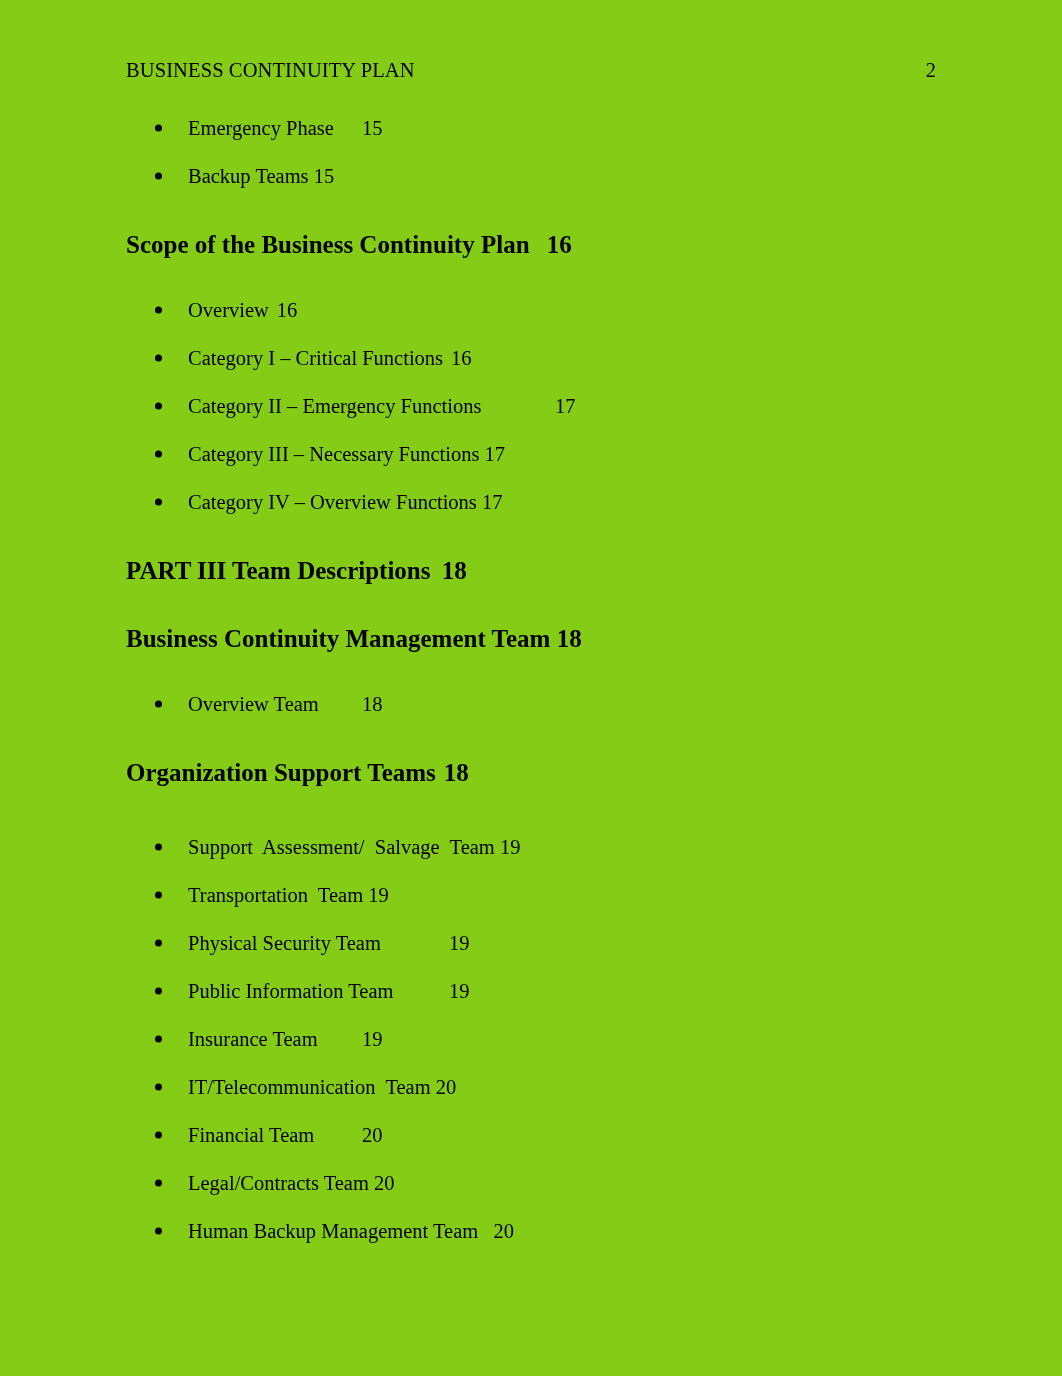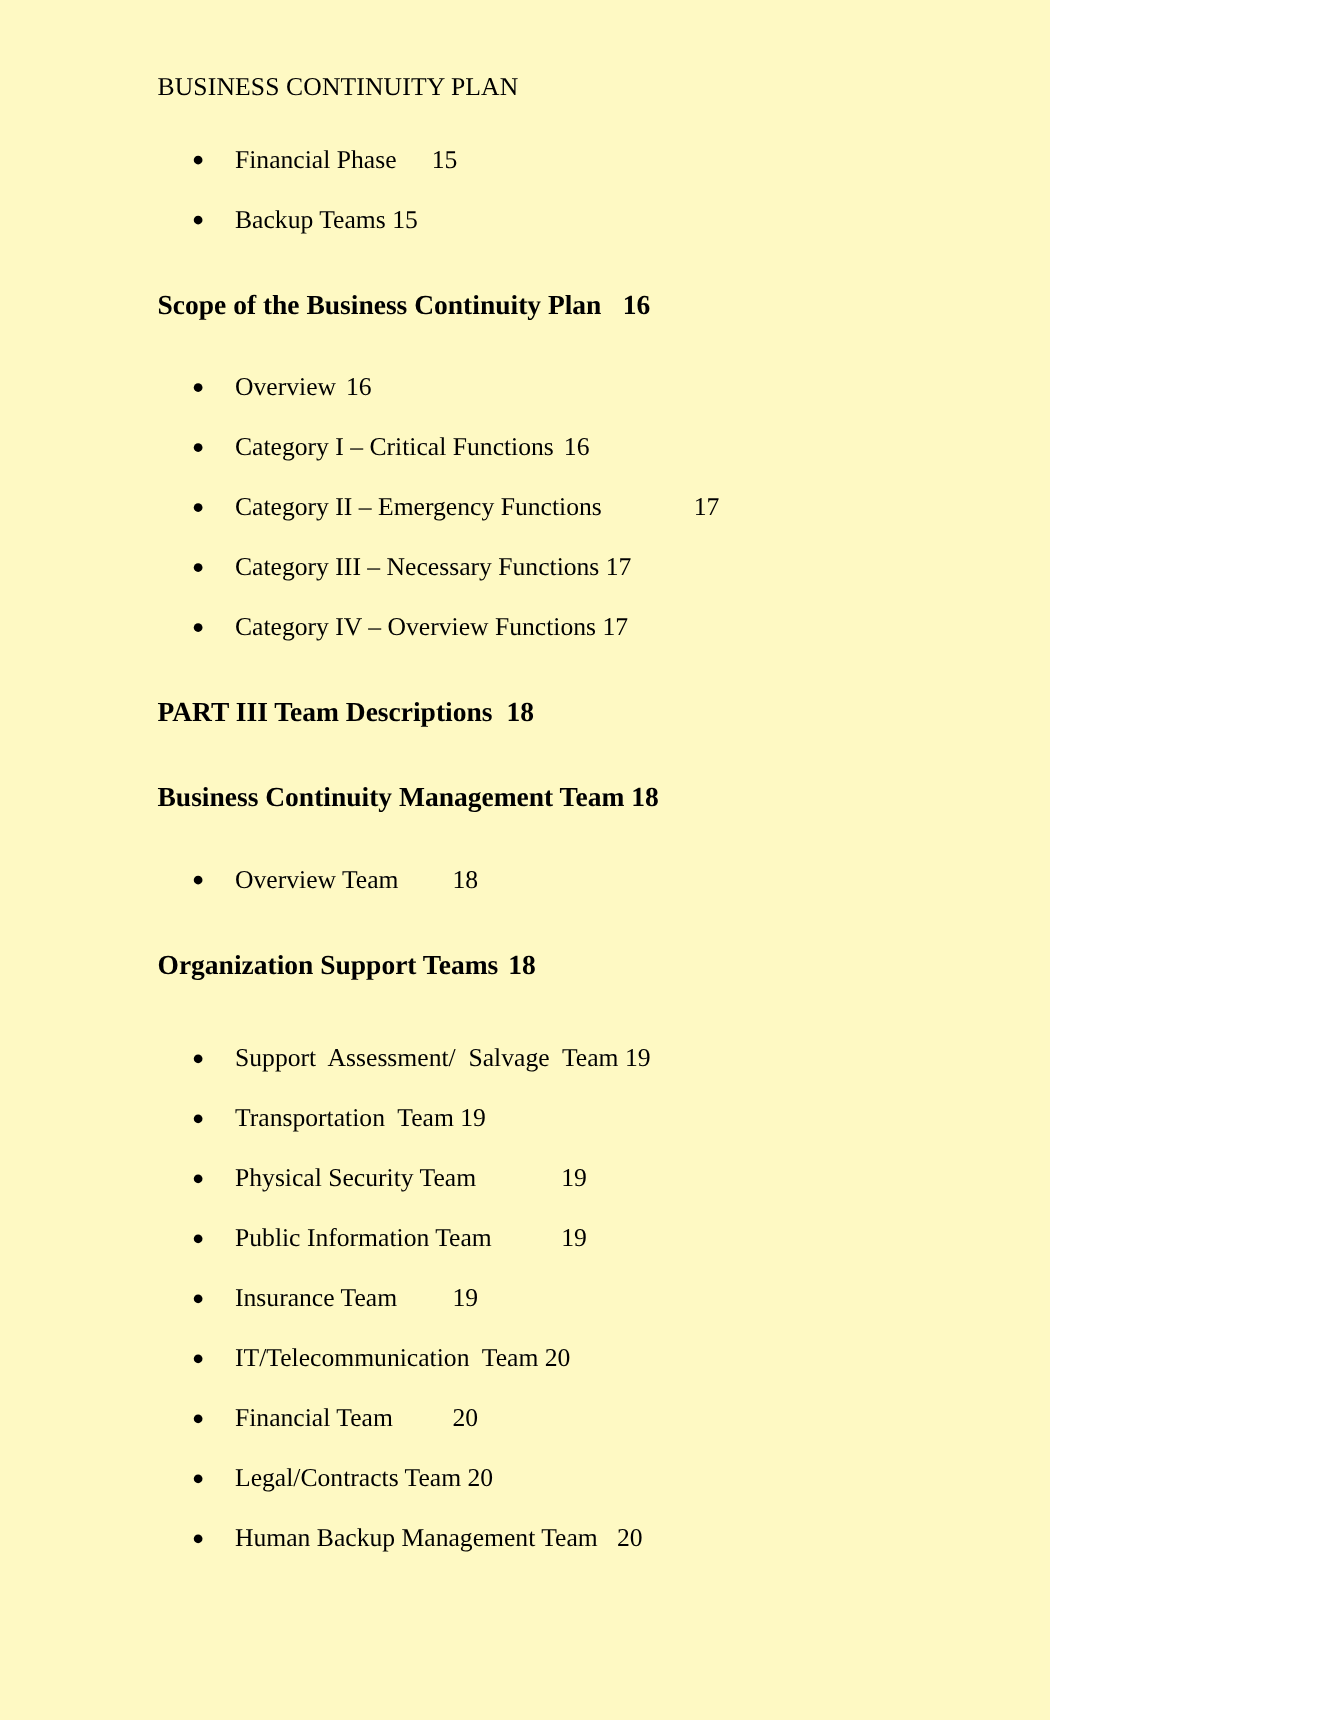--- a/index.html
+++ b/index.html
@@ -8,23 +8,23 @@
     padding: 0;
     background: #ffffff;
   }
   body {
     font-family: "Liberation Serif", "DejaVu Serif", serif;
     color: #000000;
     -webkit-font-smoothing: antialiased;
   }
   .page {
     position: relative;
-    width: 840px;
+    width: 1062px;
     height: 1376px;
-    background: #fef9c3;
+    background: #84cc16;
     overflow: hidden;
     box-sizing: border-box;
   }
 
   
   .page-header {
     position: absolute;
     left: 126px;
     top: 58px;
     width: 810px;
@@ -47,21 +47,21 @@
   .content {
     position: absolute;
     left: 0;
     top: 104px;
     width: 1062px;
   }
 
   .toc-heading {
     margin: 0;
     padding: 0 0 0 126px;
-    font-size: 22px;
+    font-size: 25px;
     font-weight: bold;
     line-height: 1;
     height: 48px;
     display: flex;
     align-items: center;
     white-space: pre;
   }
   .toc-heading .lead {
     display: inline-block;
   }
@@ -110,21 +110,21 @@
 
   <div class="page-header">
     <span class="header-title">BUSINESS CONTINUITY PLAN</span>
     <span class="header-pageno">2</span>
   </div>
 
   <div class="content">
 
     <div class="toc-item">
       <span class="bullet"></span>
-      <span class="lead">Financial Phase</span>
+      <span class="lead">Emergency Phase</span>
       <span class="gapspan" style="display: inline-block; width: 28.0625px;"></span>
       <span class="num">15</span>
     </div>
 
     <div class="toc-item">
       <span class="bullet"></span>
       <span class="lead">Backup Teams</span>
       <span class="gapspan"> </span>
       <span class="num">15</span>
     </div>

